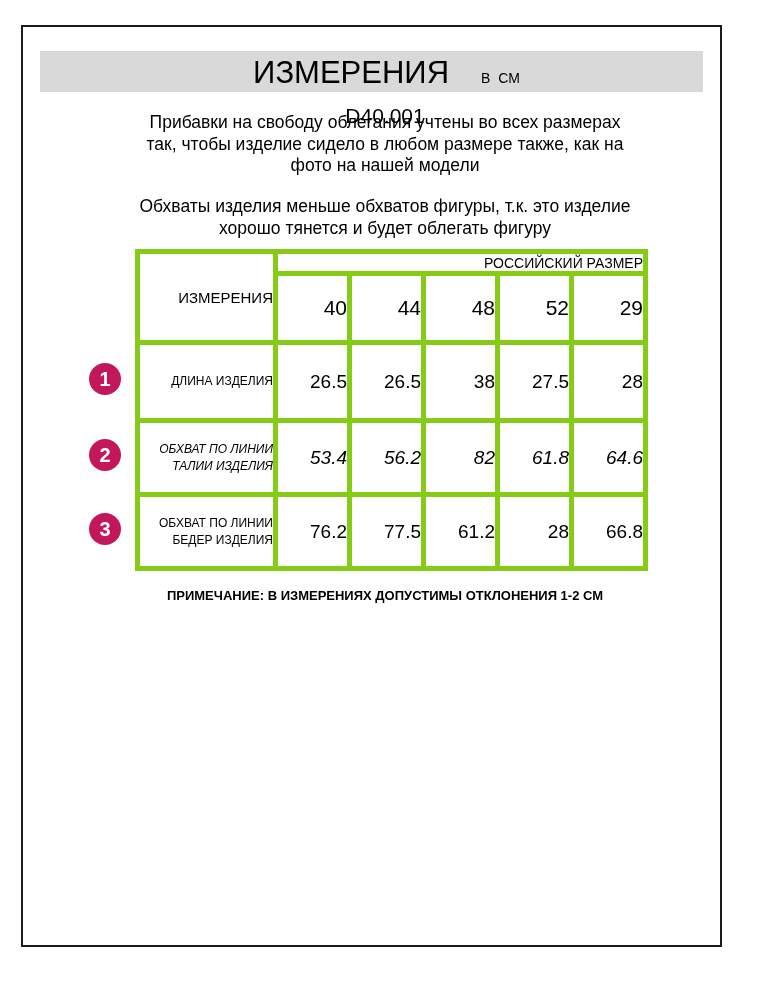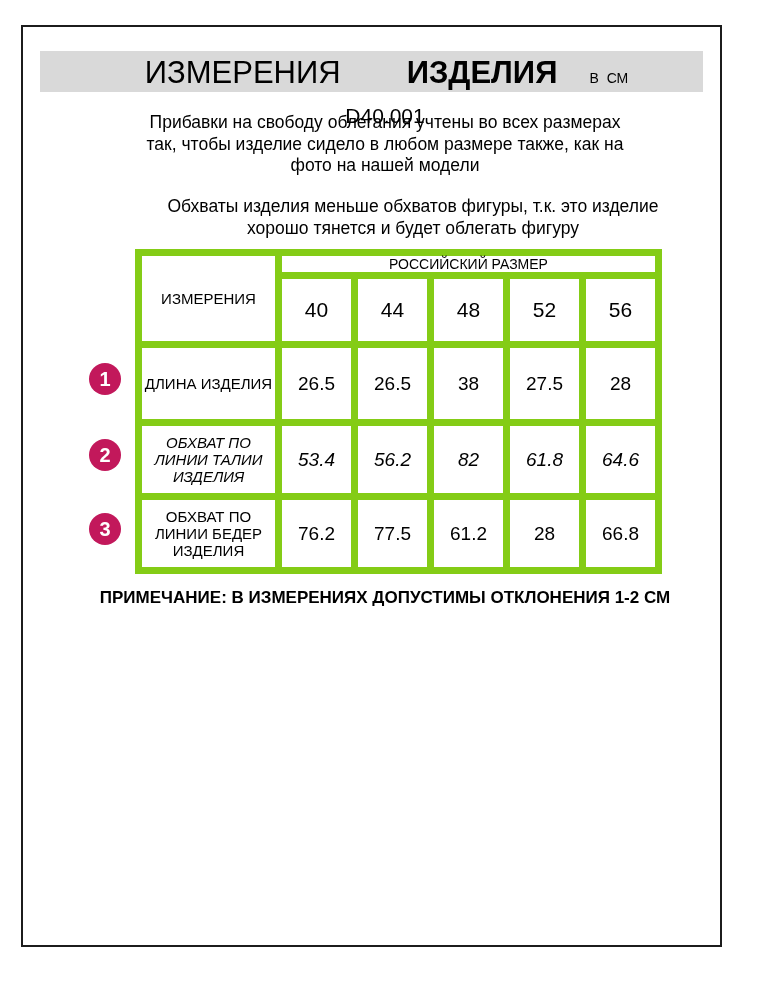--- a/index.html
+++ b/index.html
@@ -34,91 +34,90 @@
   .product-code {
     position:absolute; top:104px; left:0; width:770px;
     text-align:center; font-size:21px;
   }
 
   .intro-para {
     position:absolute; left:135px; width:500px;
     text-align:center; font-size:17.5px; line-height:21.5px;
   }
   .intro-para.p1 { top:112px; }
-  .intro-para.p2 { top:196px;margin-left:28px; }
+  .intro-para.p2 { top:196px; }
 
   .size-table {
     position:absolute; left:135px; top:249px;
     border-collapse:collapse; table-layout:fixed;
     border:2px solid #000;
   }
   .size-table td, .size-table th {
-    border:7px solid #84cc16;
-    padding:0; text-align:center; vertical-align:middle;
+    border:5px solid #84cc16;
+    padding:0; text-align:right; vertical-align:middle;
     font-weight:400;
   }
   .col-label { width:133px; }
   .col-size  { width:69px; }
 
   .row-group   { height:22px; }
   .row-sizes   { height:69px;padding-left:11px; }
   .row-data-1  { height:78px; }
   .row-data-2  { height:74px;font-style:italic; }
   .row-data-3  { height:74px;padding-left:8px; }
 
   .corner-cell      { font-size:15px; }
   .size-group-cell  { font-size:14px; }
   .size-cell        { font-size:21px; font-weight:700; }
-  .measure-label    { font-size:15px; line-height:17px; padding:0 5px; }
+  .measure-label    { font-size:12px; line-height:17px; padding:0 5px; }
   .value-cell       { font-size:19px; }
 
   .num-badge {
     position:absolute; left:89px;
     width:32px; height:32px; border-radius:50%;
     background:var(--badge, #C2185B);
     color:#fff; font-size:20px; font-weight:700;
     line-height:32px; text-align:center;
   }
   .badge-1 { top:363px; }
   .badge-2 { top:439px; }
   .badge-3 { top:513px; }
 
   .note {
     position:absolute; top:588px; left:0; width:770px;
-    text-align:center; font-size:17px; font-weight:700;
+    text-align:center; font-size:13px; font-weight:700;
   }
 </style>
 </head>
 <body style="--badge: #C2185B; --header-bg: #D9D9D9;">
 
 <div class="page-border"></div>
 
 <div class="header-bar">
   <span class="title-regular">ИЗМЕРЕНИЯ</span>
-  <span class="title-bold">ИЗДЕЛИЯ</span>
   <span class="title-unit">В СМ</span>
 </div>
 
 <div class="product-code">D40.001</div>
 
 <div class="intro-para p1">Прибавки на свободу облегания учтены во всех размерах так, чтобы изделие сидело в любом размере также, как на фото на нашей модели</div>
 <div class="intro-para p2">Обхваты изделия меньше обхватов фигуры, т.к. это изделие хорошо тянется и будет облегать фигуру</div>
 
 <table class="size-table">
   <tbody>
     <tr class="row-group">
       <td class="corner-cell col-label" rowspan="2">ИЗМЕРЕНИЯ</td>
       <td class="size-group-cell" colspan="5">РОССИЙСКИЙ РАЗМЕР</td>
     </tr>
     <tr class="row-sizes">
       <td class="size-cell col-size">40</td>
       <td class="size-cell col-size">44</td>
       <td class="size-cell col-size">48</td>
       <td class="size-cell col-size">52</td>
-      <td class="size-cell col-size">56</td>
+      <td class="size-cell col-size">29</td>
     </tr>
     <tr class="row-data-1">
       <td class="measure-label">ДЛИНА ИЗДЕЛИЯ</td>
       <td class="value-cell">26.5</td>
       <td class="value-cell">26.5</td>
       <td class="value-cell">38</td>
       <td class="value-cell">27.5</td>
       <td class="value-cell">28</td>
     </tr>
     <tr class="row-data-2">

